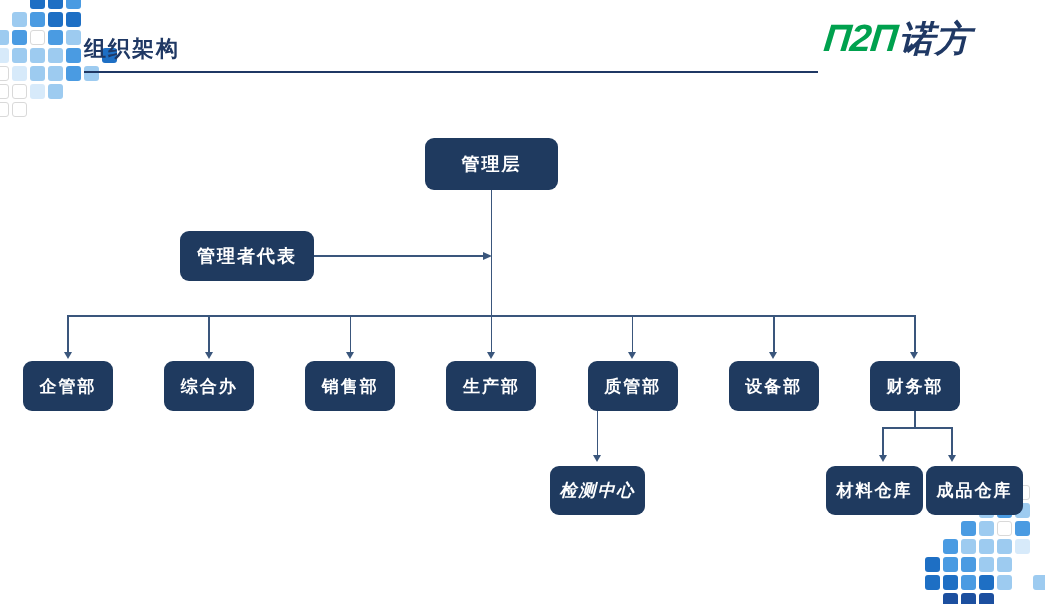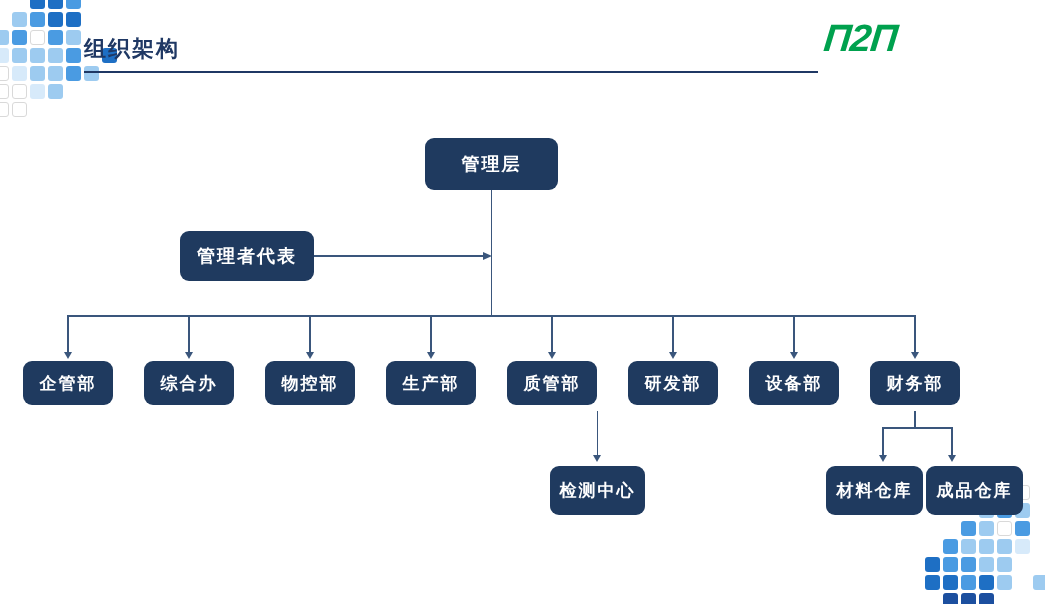--- a/index.html
+++ b/index.html
@@ -33,21 +33,21 @@
     display:flex;align-items:center;justify-content:center;letter-spacing:2px;
     box-sizing:border-box;
   }
   .box-root{position:absolute;left:425px;top:138px;width:133px;height:52px;font-size:18px;}
   .box-rep{position:absolute;left:180px;top:231px;width:134px;height:50px;font-size:18px;}
   .dept-row{
     position:absolute;left:23px;top:361px;width:937px;height:50px;
     display:flex;justify-content:space-between;
   }
   .dept{position:relative;width:90px;height:50px;}
-  .dept .box{width:90px;height:44px;font-size:17px;}
+  .dept .box{width:90px;height:50px;font-size:17px;}
   .dept .stem{
     position:absolute;left:calc(50% - 0.75px);top:-46px;width:1.5px;height:38px;background:var(--c-line);
   }
   .dept .ah-down{position:absolute;left:calc(50% - 4.5px);top:-9px;}
   .box-sub{position:absolute;width:97px;height:49px;font-size:17px;}
   
   .vline,.hline{position:absolute;background:var(--c-line);}
   .ah-down{
     width:0;height:0;border-left:4.5px solid transparent;border-right:4.5px solid transparent;
     border-top:7px solid var(--c-line);
@@ -130,20 +130,21 @@
       <div class="cell" style="left: 36px; top: 108px; background: rgb(28, 79, 159);"></div>
       <div class="cell" style="left: 54px; top: 108px; background: rgb(28, 79, 159);"></div>
     </div>
 
   <h1 class="page-title">组织架构</h1>
   <div class="title-rule"></div>
 
   <div class="logo">
     <div class="logo-main">
       <span class="logo-letters">Π2Π</span>
+      <span class="logo-brand">诺方</span>
     </div>
   </div>
 
   <div>
 
     <div class="box box-root">管理层</div>
     <div class="vline" style="left:490.75px;top:190px;width:1.5px;height:125px;"></div>
 
     <div class="box box-rep">管理者代表</div>
     <div class="hline" style="left:314px;top:255px;width:170px;height:1.5px;"></div>
@@ -158,52 +159,47 @@
         <div class="box">企管部</div>
       </div>
       <div class="dept">
         <div class="stem"></div>
         <div class="ah-down" style="position:absolute;"></div>
         <div class="box">综合办</div>
       </div>
       <div class="dept">
         <div class="stem"></div>
         <div class="ah-down" style="position:absolute;"></div>
-        <div class="box">物控部</div>
+        <div class="box">销售部</div>
       </div>
       <div class="dept">
         <div class="stem"></div>
         <div class="ah-down" style="position:absolute;"></div>
         <div class="box">生产部</div>
       </div>
       <div class="dept">
         <div class="stem"></div>
         <div class="ah-down" style="position:absolute;"></div>
         <div class="box">质管部</div>
-      </div>
-      <div class="dept">
-        <div class="stem"></div>
-        <div class="ah-down" style="position:absolute;"></div>
-        <div class="box">研发部</div>
       </div>
       <div class="dept">
         <div class="stem"></div>
         <div class="ah-down" style="position:absolute;"></div>
         <div class="box">设备部</div>
       </div>
       <div class="dept">
         <div class="stem"></div>
         <div class="ah-down" style="position:absolute;"></div>
         <div class="box">财务部</div>
       </div>
     </div>
 
     <div class="vline" style="left:596.65px;top:411px;width:1.5px;height:44px;"></div>
     <div class="ah-down" style="position:absolute;left:592.9px;top:455px;"></div>
-    <div class="box box-sub" style="left:550px;top:466px;width:95px;">检测中心</div>
+    <div class="box box-sub" style="left:550px;top:466px;width:95px;font-style:italic;">检测中心</div>
 
     <div class="vline" style="left:914.25px;top:411px;width:1.5px;height:17px;"></div>
     <div class="hline" style="left:883px;top:427px;width:70px;height:1.5px;"></div>
     <div class="vline" style="left:882.25px;top:427px;width:1.5px;height:28px;"></div>
     <div class="ah-down" style="position:absolute;left:878.5px;top:455px;"></div>
     <div class="vline" style="left:951.25px;top:427px;width:1.5px;height:28px;"></div>
     <div class="ah-down" style="position:absolute;left:947.5px;top:455px;"></div>
     <div class="box box-sub" style="left:826px;top:466px;text-align:center;">材料仓库</div>
     <div class="box box-sub" style="left:926px;top:466px;">成品仓库</div>
 

